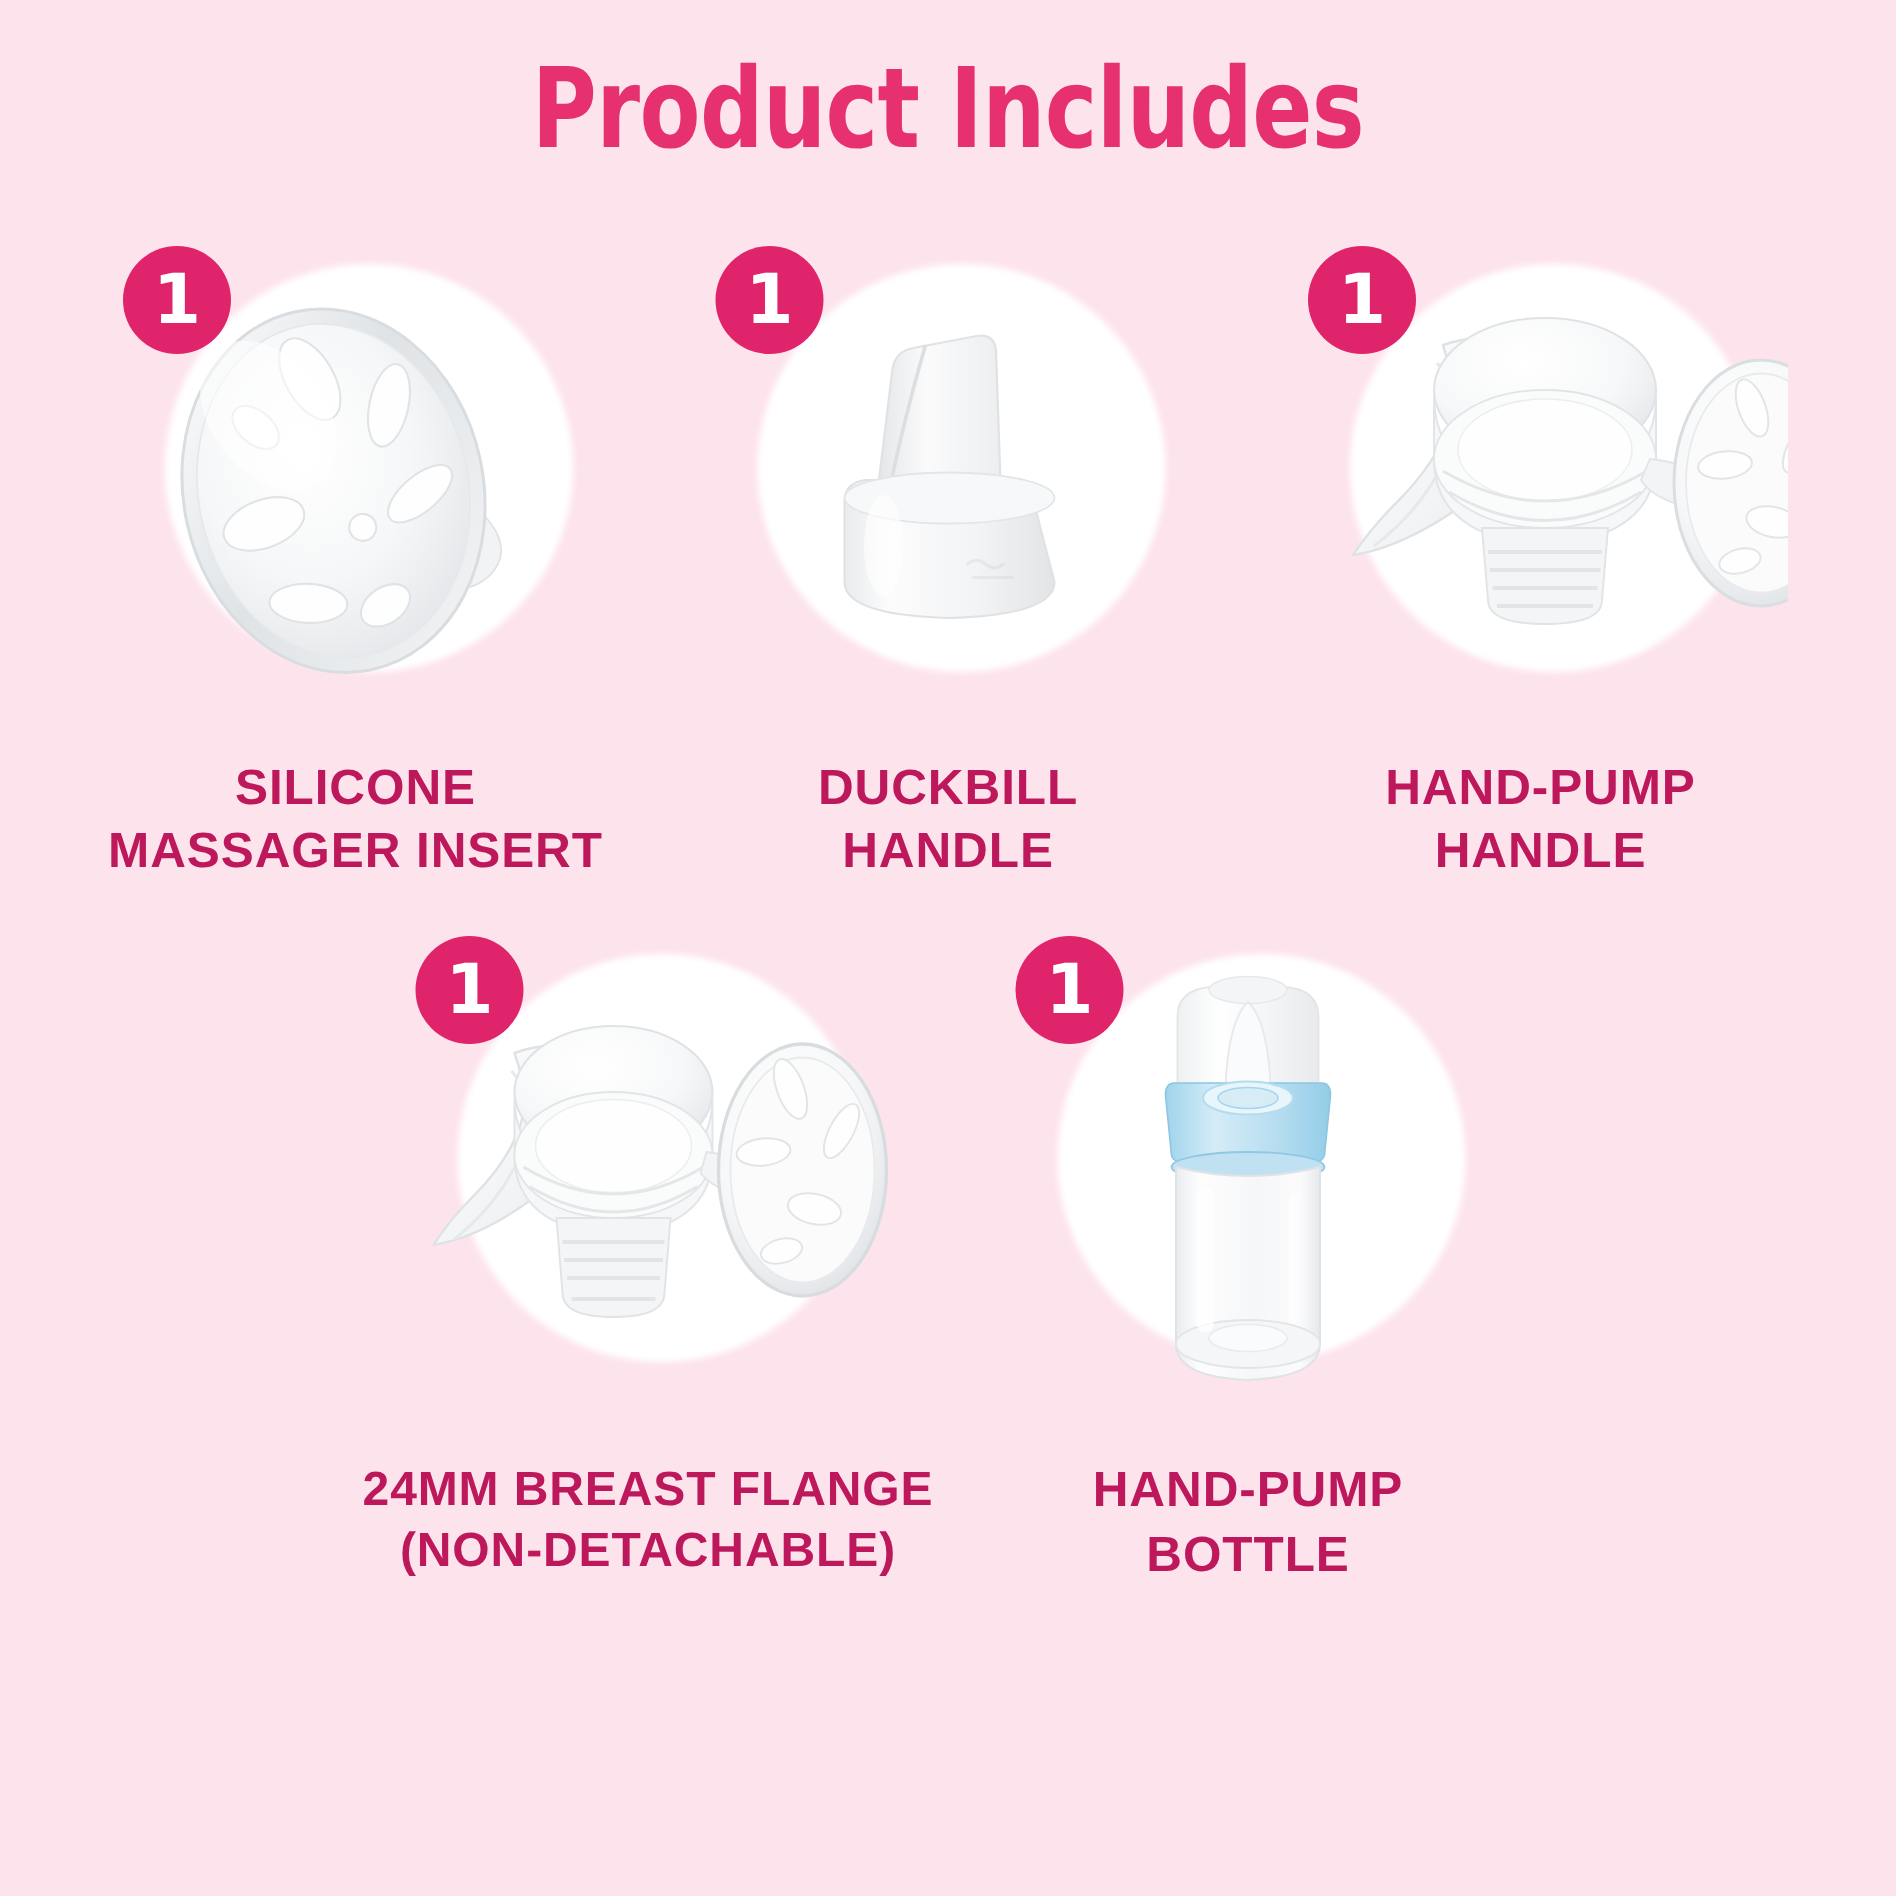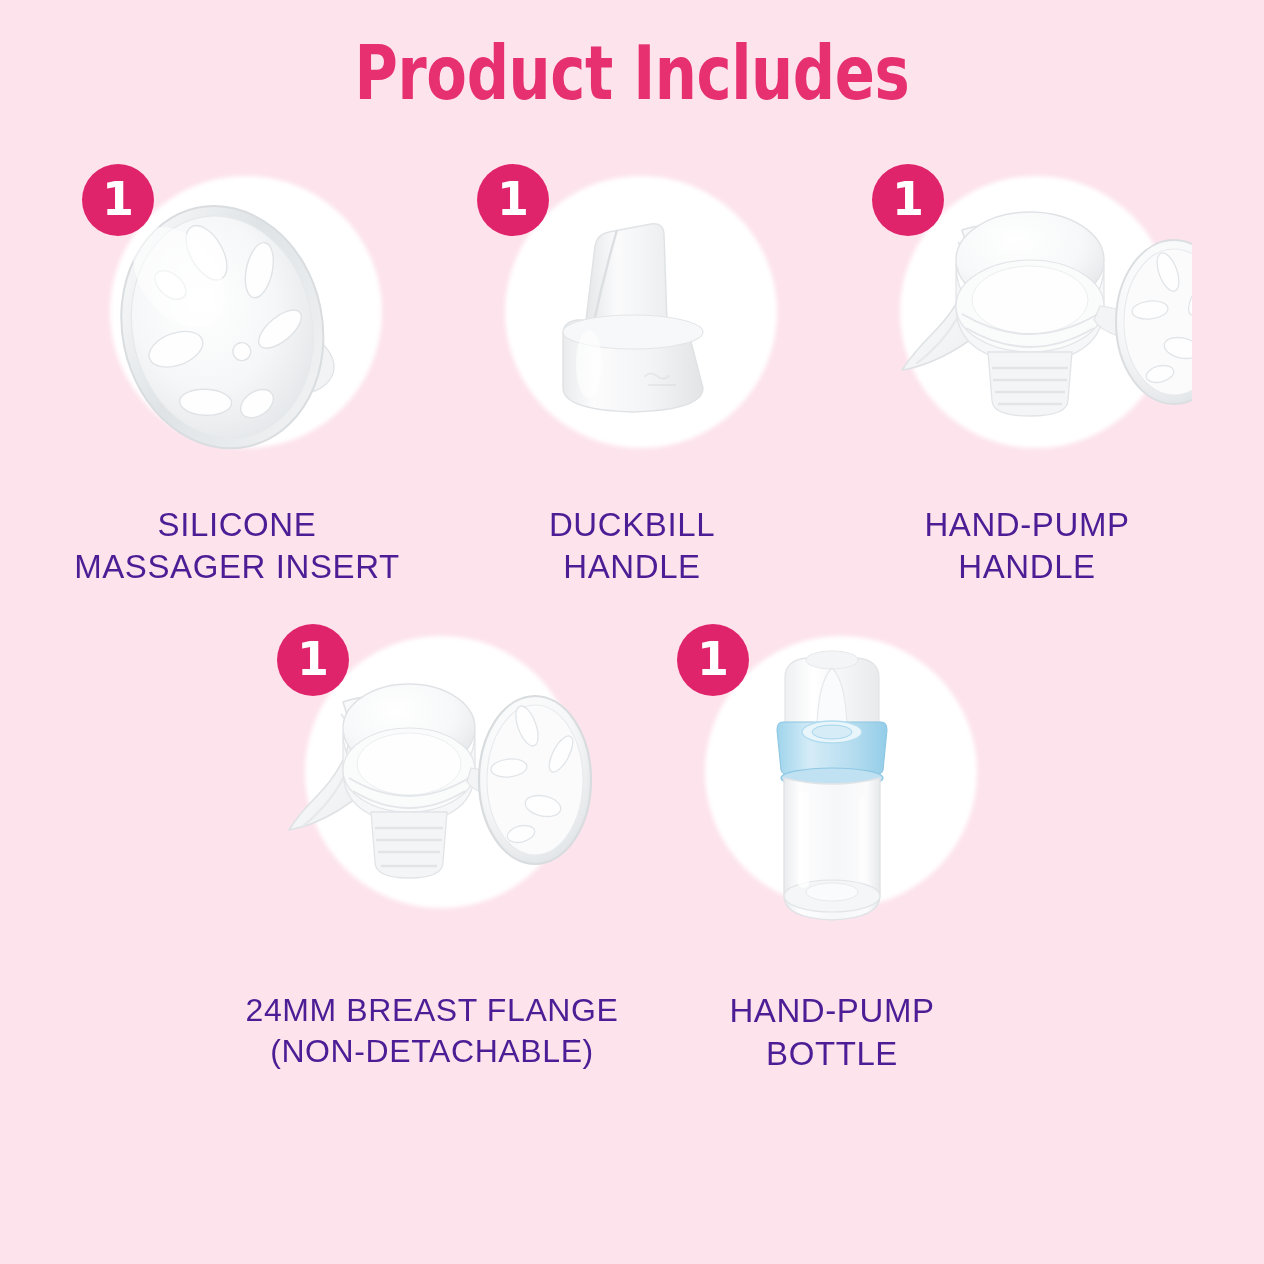--- a/index.html
+++ b/index.html
@@ -91,32 +91,32 @@
     width: 330px;
     height: 330px;
     z-index: 3;
   }
   .art svg { width: 100%; height: 100%; display: block; }
 
   
   .label {
     margin-top: 18px;
     text-align: center;
-    color: #4c1d95;
+    color: #be185d;
     font-family: "Liberation Sans", sans-serif;
     font-size: 33px;
-    font-weight: 400;
+    font-weight: 700;
     line-height: 1.28;
     letter-spacing: 0.6px;
     white-space: pre-line;
   }
   .label-wide { font-size: 32px; }
 
   
-  .row-2 .label { margin-top: 44px; }
+  .row-2 .label { margin-top: 26px; }
 </style>
 </head>
 <body>
 
 <h1 class="page-title">Product Includes</h1>
 
 <div class="grid-row row-1">
 
   <div class="cell">
     <div class="circle-wrap">

